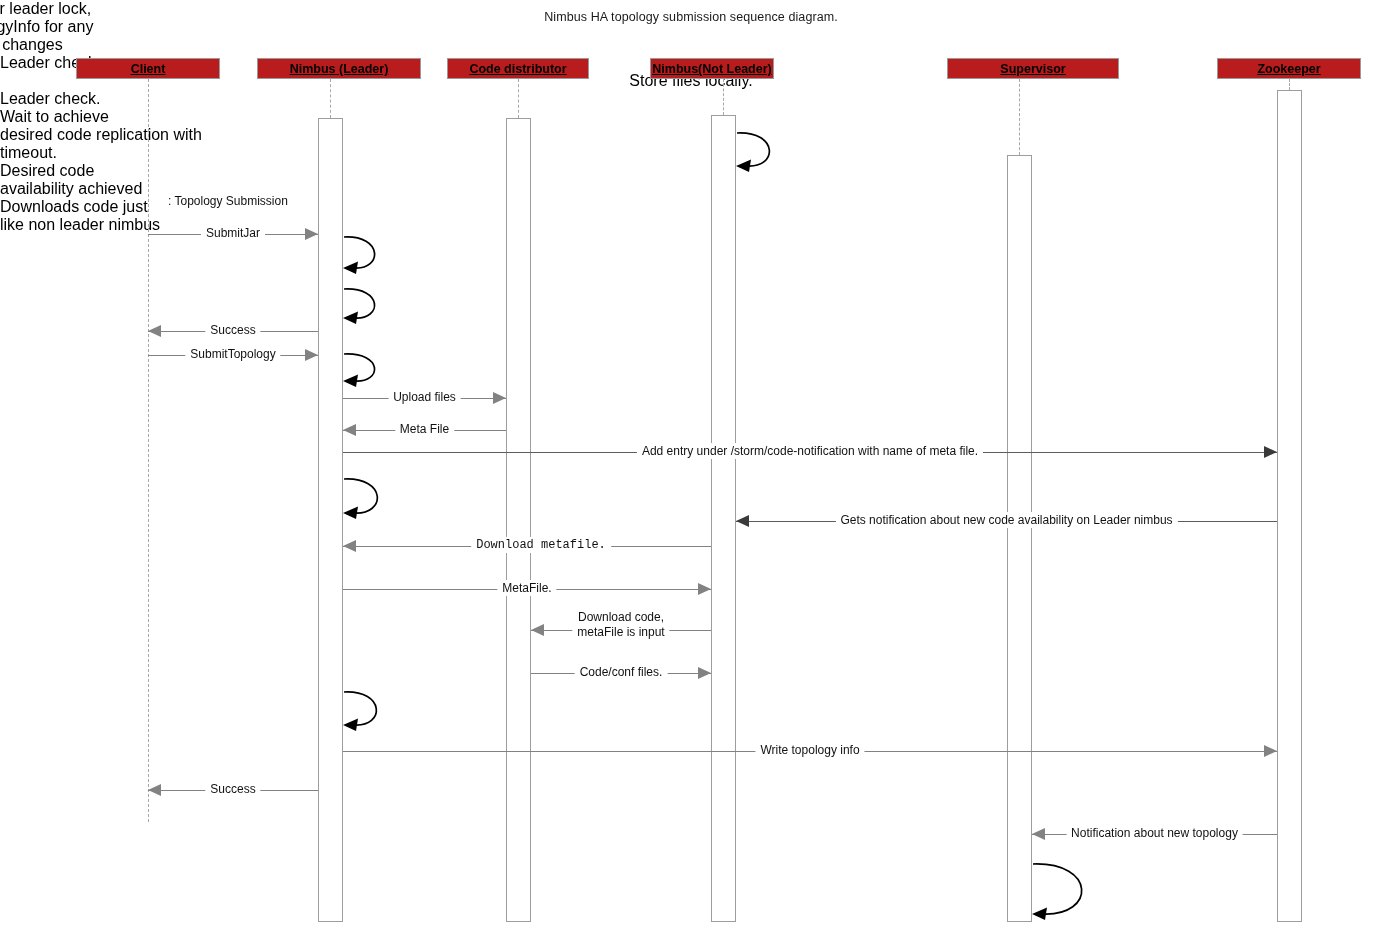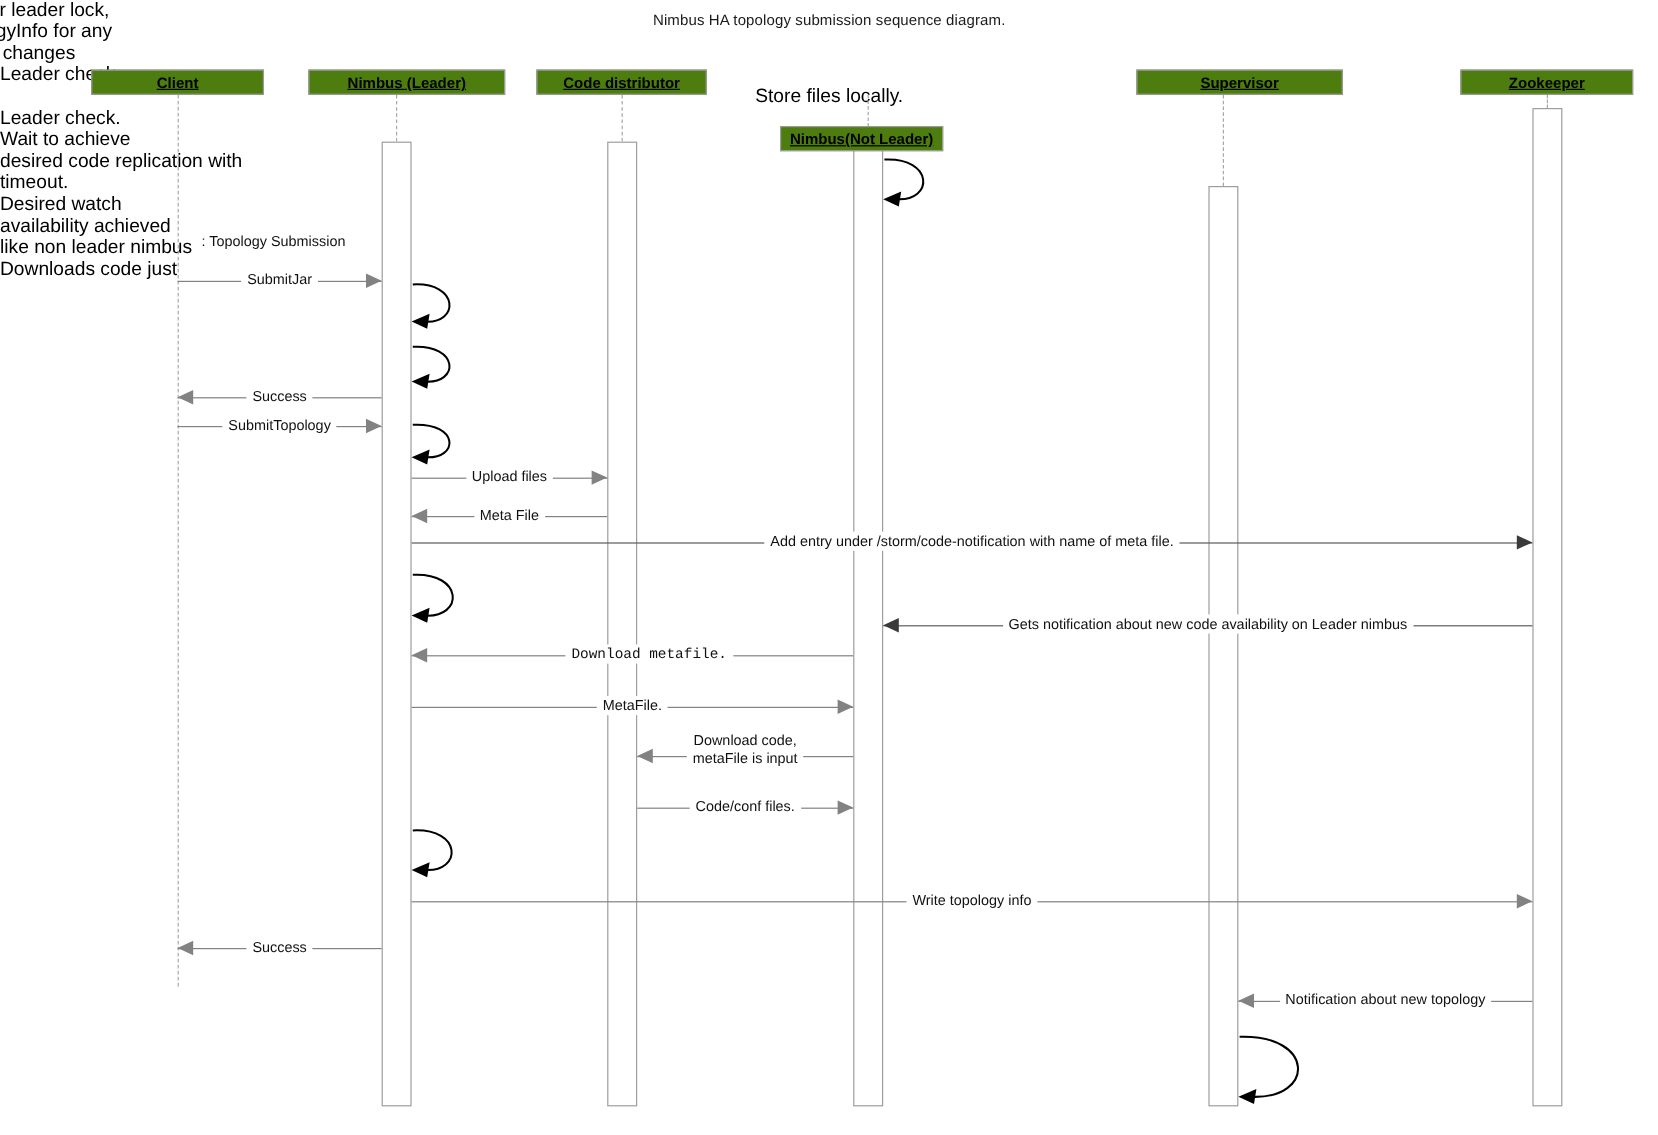--- a/index.html
+++ b/index.html
@@ -26,21 +26,21 @@
     text-align: center;
     font-size: 12.5px;
     color: #1a1a1a;
     letter-spacing: 0.1px;
   }
   .actor-box {
     position: absolute;
     height: 21px;
     line-height: 21px;
     text-align: center;
-    background: #4d7c0f;
+    background: #b91c1c;
     border: 1.5px solid #9a9a9a;
     box-sizing: border-box;
     font-size: 12.5px;
     font-weight: bold;
     color: #000;
   }
   .actor-box span {
     text-decoration: underline;
   }
   .lifeline {
@@ -130,21 +130,21 @@
       <div class="lifeline" style="left: 1019px; top: 79px; height: 76px;"></div>
       <div class="lifeline" style="left: 1289px; top: 79px; height: 11px;"></div>
       <div class="activation" style="left: 318px; top: 118px; width: 25px; height: 804px;"></div>
       <div class="activation" style="left: 506px; top: 118px; width: 25px; height: 804px;"></div>
       <div class="activation" style="left: 711px; top: 115px; width: 25px; height: 807px;"></div>
       <div class="activation" style="left: 1007px; top: 155px; width: 25px; height: 767px;"></div>
       <div class="activation" style="left: 1277px; top: 90px; width: 25px; height: 832px;"></div>
       <div class="actor-box" style="left: 76px; top: 58px; width: 144px;"><span>Client</span></div>
       <div class="actor-box" style="left: 257px; top: 58px; width: 164px;"><span>Nimbus (Leader)</span></div>
       <div class="actor-box" style="left: 447px; top: 58px; width: 142px;"><span>Code distributor</span></div>
-      <div class="actor-box" style="left: 650px; top: 58px; width: 136px; margin-top: 47px;"><span>Nimbus(Not Leader)</span></div>
+      <div class="actor-box" style="left: 650px; top: 58px; width: 124px;"><span>Nimbus(Not Leader)</span></div>
       <div class="actor-box" style="left: 947px; top: 58px; width: 172px;"><span>Supervisor</span></div>
       <div class="actor-box" style="left: 1217px; top: 58px; width: 144px;"><span>Zookeeper</span></div>
       <div class="note-text" style="left: 152px; top: 194px;">: Topology Submission</div>
       <div class="msg" style="left: 148px; top: 234px; width: 170px;">
         <div class="line" style="width: 170px;"></div>
         <div class="arrowhead right" style="left: 157px;"></div>
         <div class="label" style="left: 85px;">SubmitJar</div>
       </div>
       <div class="msg" style="left: 148px; top: 331px; width: 170px;">
         <div class="line" style="width: 170px;"></div>
@@ -263,27 +263,27 @@
         <div>desired code replication with</div>
         <div>timeout.</div>
       </div>
       <div class="selfmsg" style="left: 343px; top: 682px;">
         <svg width="68.55000000000001" height="59">
           <path d="M 1,10 C 42.322500000000005,8 42.322500000000005,45 11,43" fill="none" stroke="#000" stroke-width="1.7"></path>
           <polygon points="0,43 15,36.5 13,49" fill="#000"></polygon>
         </svg>
       </div>
       <div class="selflabel" style="left: 411px; top: 694px;">
-        <div>Desired watch</div>
+        <div>Desired code</div>
         <div> availability achieved</div>
       </div>
       <div class="selfmsg" style="left: 1032px; top: 854px;">
         <svg width="91.5" height="76">
           <path d="M 1,10 C 64.125,8 64.125,62 11,60" fill="none" stroke="#000" stroke-width="1.7"></path>
           <polygon points="0,60 15,53.5 13,66" fill="#000"></polygon>
         </svg>
       </div>
       <div class="selflabel" style="left: 1093px; top: 874px;">
+        <div>Downloads code just</div>
         <div>like non leader nimbus</div>
-        <div>Downloads code just</div>
       </div>
     </div>
 </div>
 
 </body></html>

